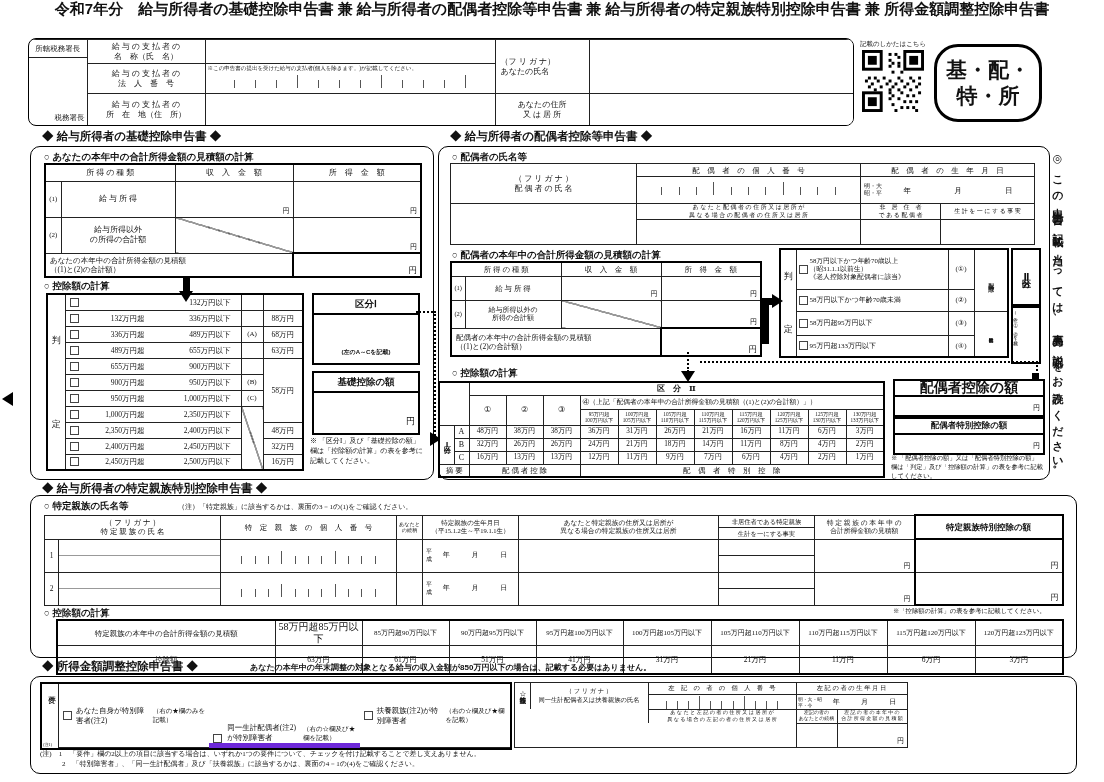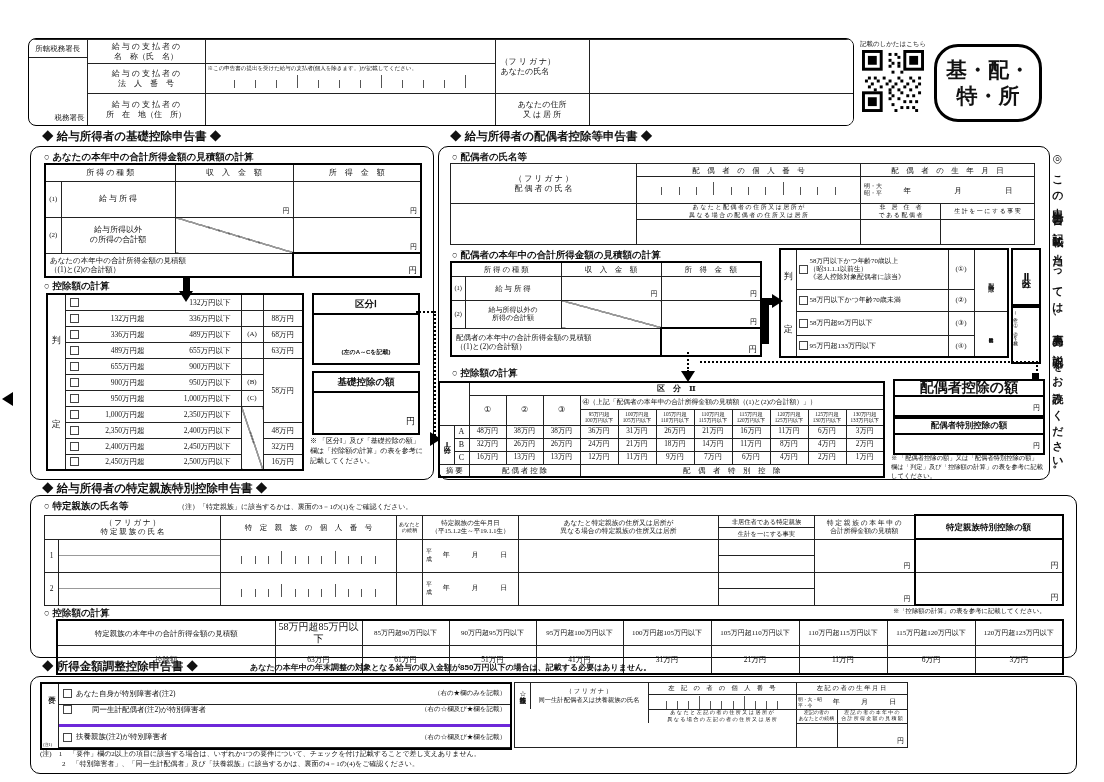--- a/index.html
+++ b/index.html
@@ -39,20 +39,21 @@
   .blank{background:#fff}
   .hcell{font-size:8px}
   .smallh{font-size:6px;line-height:1.25}
   .judgechar{font-size:9px}
 </style>
 </head>
 <body>
 
 <div class="page">
 
+  <div class="abs sans bold" style="left:0;top:12;width:1104px;text-align:center;font-size:15px">令和7年分　給与所得者の基礎控除申告書 兼 給与所得者の配偶者控除等申告書 兼 給与所得者の特定親族特別控除申告書 兼 所得金額調整控除申告書</div>
 
   <div class="abs" style="left:28px;top:38px;width:824px;height:86px;border:1.5px solid #000;border-radius:8px;overflow:hidden">
     <table style="width:100%;height:100%">
       <colgroup>
           <col style="width:58px">
           <col style="width:118px">
           <col style="width:290px">
           <col style="width:94px">
           <col style="width:264px">
         </colgroup>
@@ -854,27 +855,27 @@
 
   <div class="sechead" style="left:42px;top:659px">◆ 所得金額調整控除申告書 ◆</div>
   <div class="abs sans bold" style="left:250px;top:662px;font-size:8px">あなたの本年中の年末調整の対象となる給与の収入金額が850万円以下の場合は、記載する必要はありません。</div>
   <div class="rbox" style="left:30px;top:676px;width:1045px;height:96px"></div>
 
   <div class="abs" style="left:40px;top:682px;width:468px;height:64px;border:2px solid #000;display:flex">
     <div style="width:16px;border-right:1px solid #222;position:relative">
       <div class="vert" style="position:absolute;left:3px;top:6px;font-size:8px;height:44px">要件</div>
       <div class="abs" style="left:1px;bottom:1px;font-size:4.2px">(注1)</div>
     </div>
-    <div style="flex:1;display:flex;flex-direction:column">
+    <div style="flex:1;display:flex;flex-direction:row">
       <div style="flex:1;border-bottom:1px solid #222;display:flex;align-items:center;padding:0 4px;gap:4px">
         <span class="cb"></span>
         <span style="font-size:7.5px">あなた自身が特別障害者(注2)</span>
         <span style="margin-left:auto;font-size:6.5px">（右の★欄のみを記載）</span>
       </div>
-      <div style="flex:1;border-bottom:3px solid #6d28d9;display:flex;align-items:flex-start;padding:0 4px;gap:20px">
+      <div style="flex:1;border-bottom:5px solid #6d28d9;display:flex;align-items:flex-end;padding:0 4px;gap:5px">
         <span class="cb"></span>
         <span style="font-size:7.5px">同一生計配偶者(注2)が特別障害者</span>
         <span style="margin-left:auto;font-size:6.5px">（右の☆欄及び★欄を記載）</span>
       </div>
       <div style="flex:1;border-bottom:1px solid #222;display:flex;align-items:center;padding:0 4px;gap:4px">
         <span class="cb"></span>
         <span style="font-size:7.5px">扶養親族(注2)が特別障害者</span>
         <span style="margin-left:auto;font-size:6.5px">（右の☆欄及び★欄を記載）</span>
       </div>
     </div>

